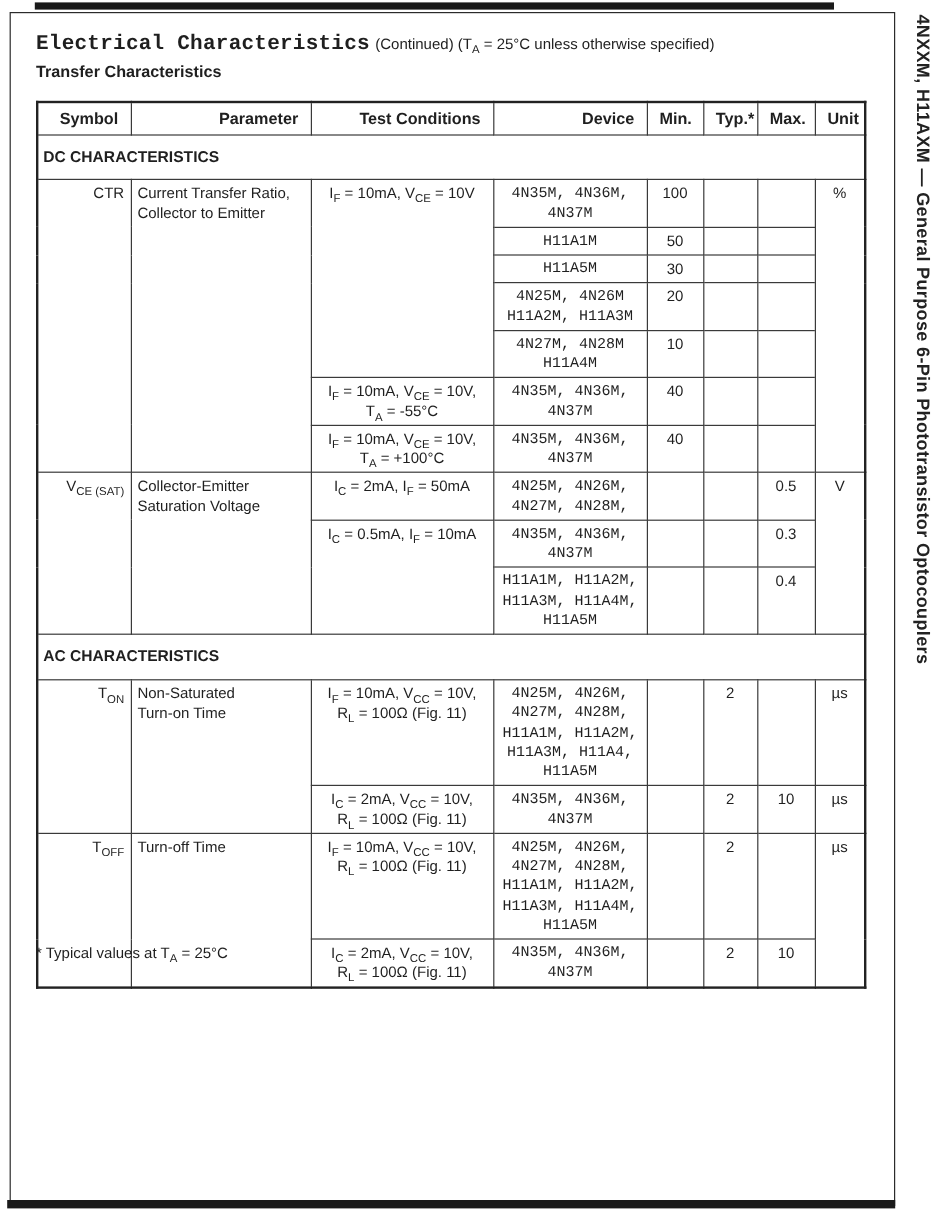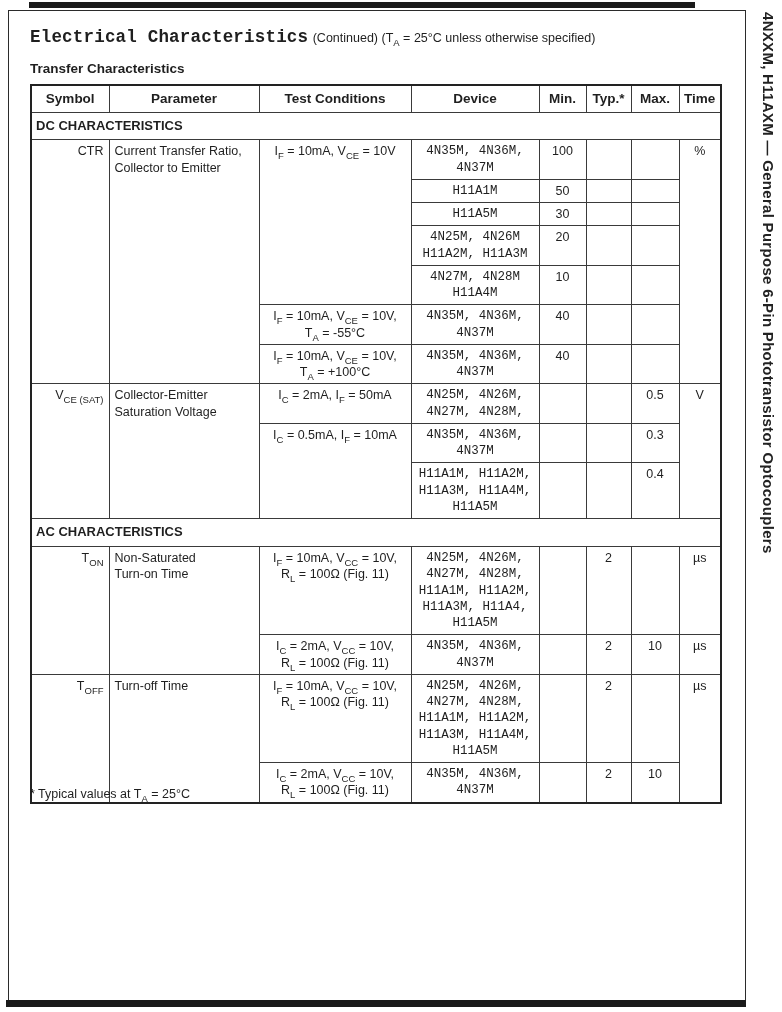--- a/index.html
+++ b/index.html
@@ -28,41 +28,41 @@
   .sidebar-title {
     position: absolute; left: 749px; top: 12px; height: 990px; width: 28px;
     writing-mode: vertical-rl;
     font-weight: bold; font-size: 15px; letter-spacing: 0.3px;
     color: #222;
     white-space: nowrap;
   }
   .title-line { position: absolute; left: 30px; top: 27px; width: 700px; }
   .doc-title { font-weight: bold; font-size: 17.5px; letter-spacing: 0.2px; font-family: Liberation Mono, monospace; }
   .doc-subtitle { font-size: 12.5px; }
-  .section-title { position: absolute; left: 30px; top: 61px; font-weight: bold; font-size: 13.5px; }
+  .section-title { position: absolute; left: 30px; top: 52px; font-weight: bold; font-size: 13.5px; }
   table.spec {
     position: absolute; left: 30px; top: 84px;
     border-collapse: collapse; table-layout: fixed;
     width: 690px;
     border: 2px solid #222;
   }
   .spec th, .spec td {
     border: 1px solid #3a3a3a;
     font-size: 12.5px; line-height: 1.3;
     padding: 3px 5px;
     vertical-align: top;
     overflow: hidden;
   }
   .spec th {
-    font-size: 13.5px; font-weight: bold; text-align: center;
-    vertical-align: middle; padding: 4px 1px; height: 26px;
+    font-size: 13.5px; font-weight: bold; text-align: right;
+    vertical-align: middle; padding: 4px 10px; height: 26px;
   }
   .band td {
     font-weight: bold; font-size: 13px; text-align: left;
-    padding: 5px 4px; height: 22px; vertical-align: middle;
+    padding: 10px 4px; height: 22px; vertical-align: middle;
   }
   .sym  { text-align: right; white-space: pre-line; }
   .param{ text-align: left; white-space: pre-line; margin-top: 37px; }
   .cond { text-align: center; white-space: pre-line; }
   .dev  { text-align: center; white-space: pre-line; font-family: Liberation Mono, monospace; }
   .num  { text-align: center; }
   .unit { text-align: center; }
   sub { font-size: 9.5px; line-height: 0; }
   .footnote { position: absolute; left: 30px; top: 787px; font-size: 12.5px; }
 </style>
@@ -94,21 +94,21 @@
   </colgroup>
   <tbody>
       <tr>
     <th>Symbol</th>
     <th>Parameter</th>
     <th>Test Conditions</th>
     <th>Device</th>
     <th>Min.</th>
     <th>Typ.*</th>
     <th>Max.</th>
-    <th>Time</th>
+    <th>Unit</th>
   </tr>
   <tr class="band">
     <td colspan="8">DC CHARACTERISTICS</td>
   </tr>
 
   <tr>
     <td class="sym" rowspan="7">CTR</td>
     <td class="param" rowspan="7">Current Transfer Ratio,
 Collector to Emitter</td>
     <td class="cond" rowspan="5">I<sub>F</sub> = 10mA, V<sub>CE</sub> = 10V</td>

